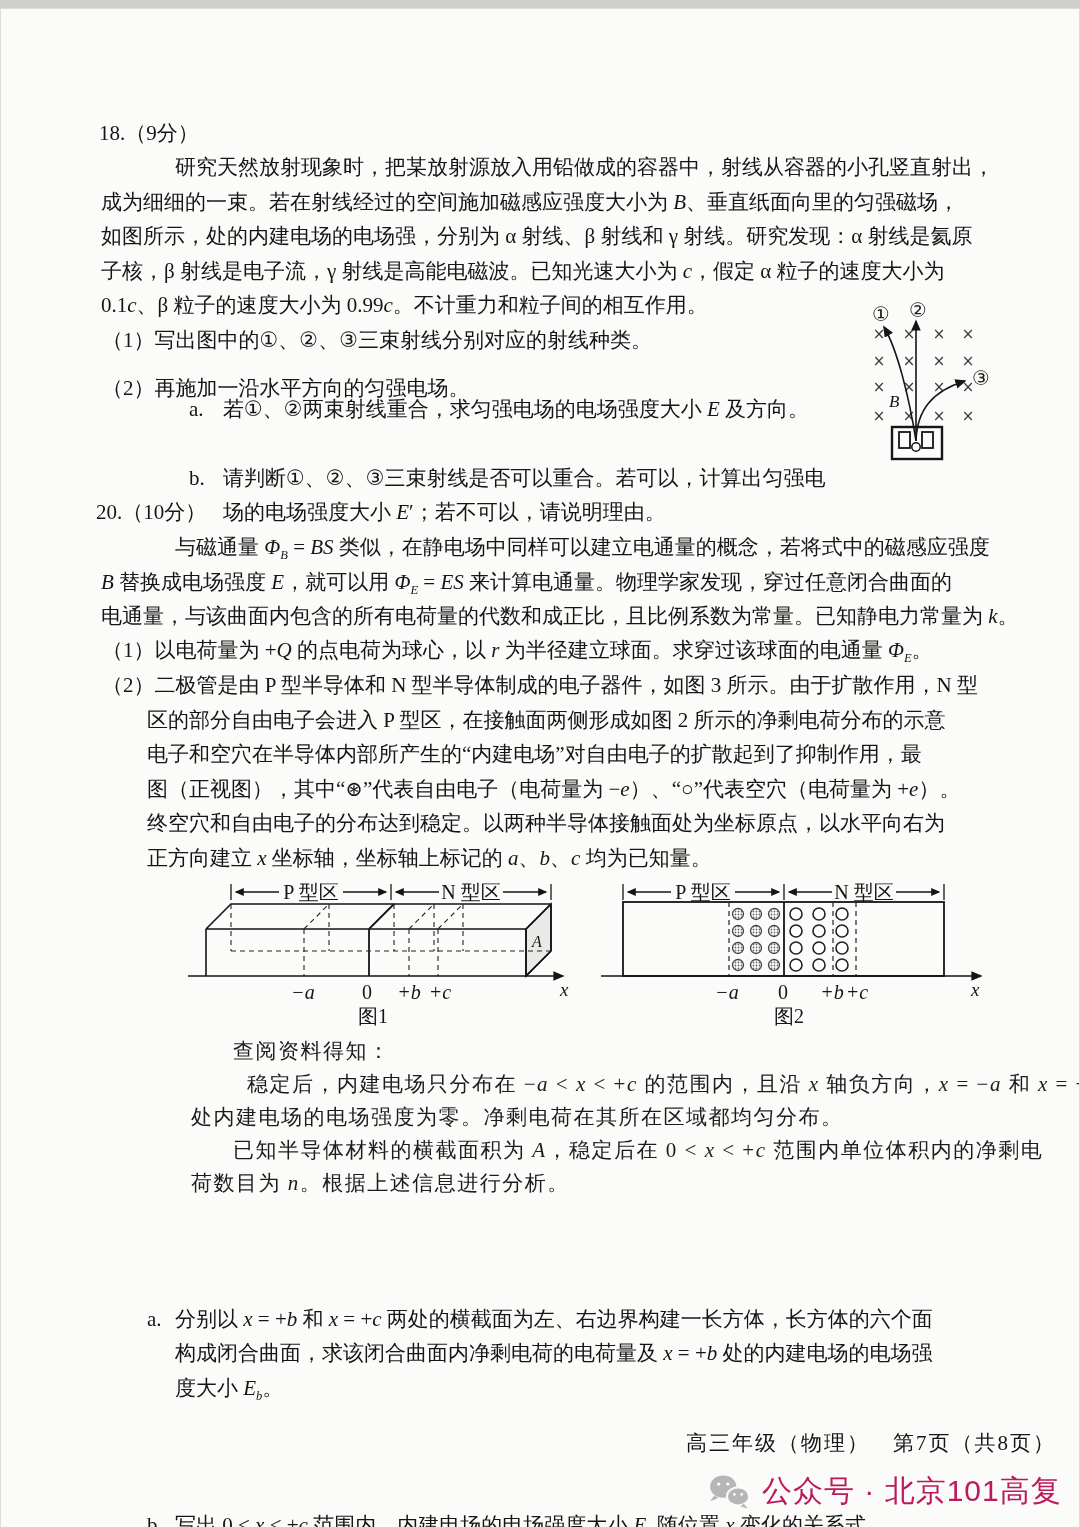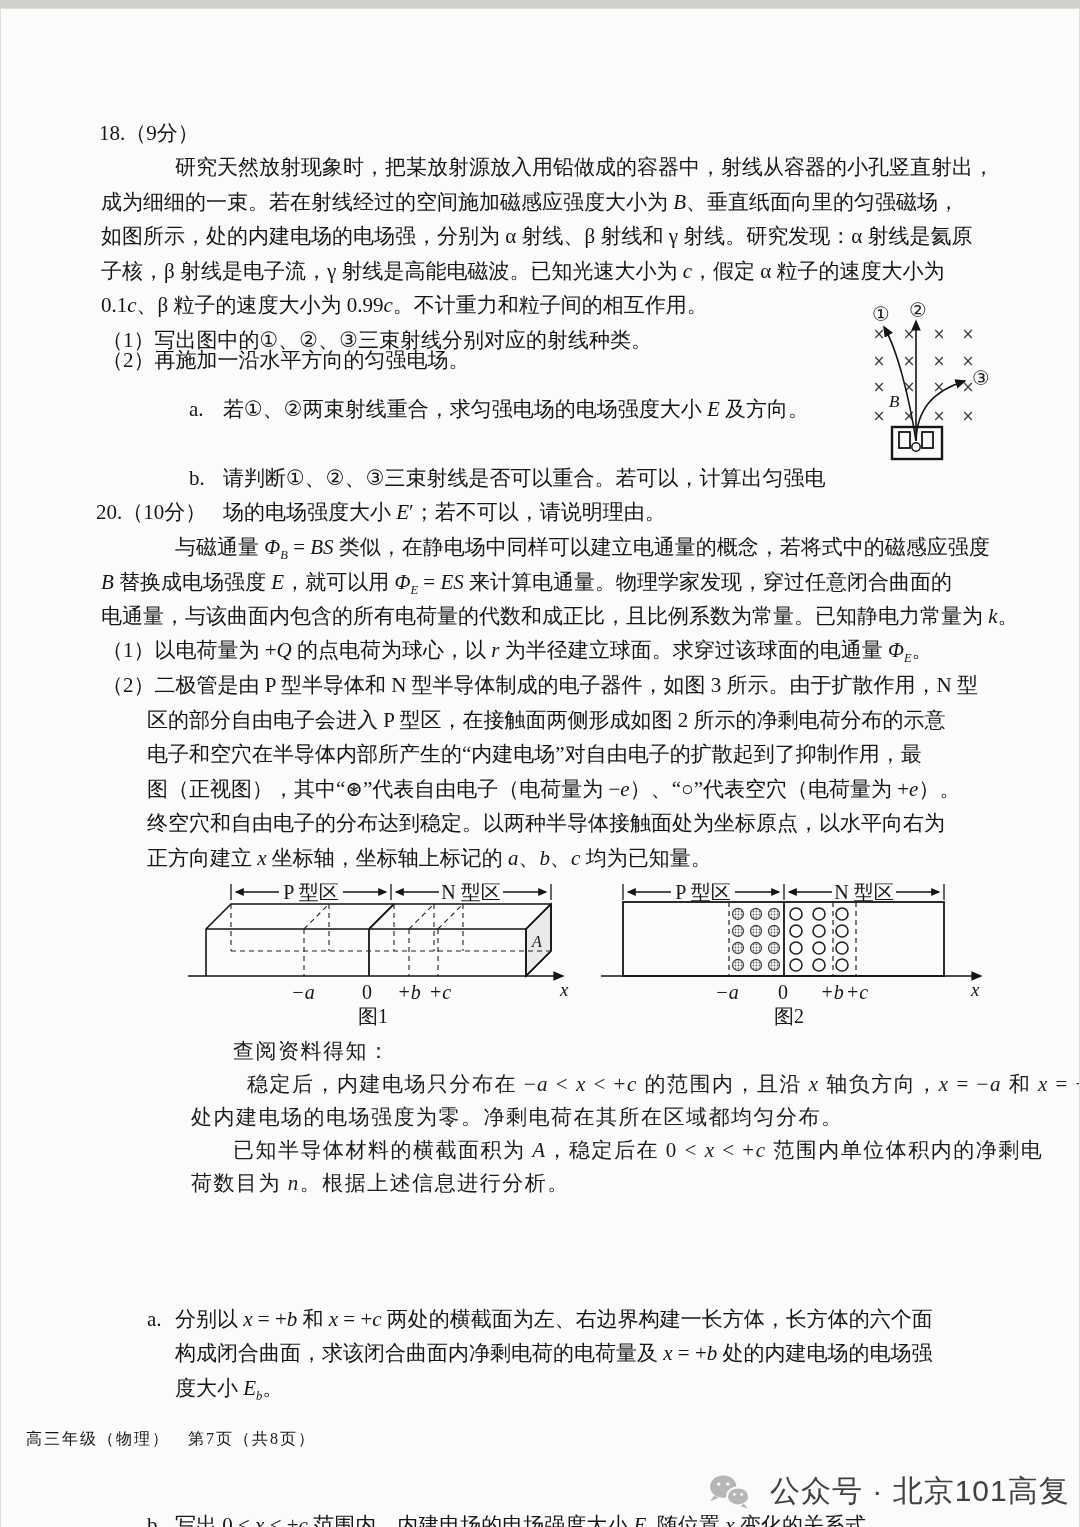--- a/index.html
+++ b/index.html
@@ -13,24 +13,24 @@
   .ind{margin-left:45px}
   .vr{font-style:italic;font-family:"Liberation Serif","DejaVu Serif",serif}
   sub.vr{font-size:12.5px;line-height:0}
   .sub{position:relative;padding-left:34px}
   .sub2{position:relative;padding-left:28px}
   .mk{position:absolute;left:0;top:0;height:34.5px;line-height:34.5px}
   .kai{letter-spacing:1.5px;color:#1c1c1c}
   .kai .ln{height:33px;line-height:33px}
   .i42{text-indent:42px}
   .i56{text-indent:56px}
-  .footer{position:absolute;left:25px;top:1420px;width:1030px;text-align:left;
-          font-size:16px;letter-spacing:2px}
-  .wm{position:absolute;left:705px;top:1462px;display:flex;align-items:center;gap:18px;
-      color:#404040;font-family:"Liberation Sans","DejaVu Sans",sans-serif;
+  .footer{position:absolute;left:25px;top:1420px;width:1030px;text-align:right;
+          font-size:21px;letter-spacing:2px}
+  .wm{position:absolute;left:705px;top:1462px;display:flex;align-items:center;gap:10px;
+      color:#be185d;font-family:"Liberation Sans","DejaVu Sans",sans-serif;
       font-size:30px;letter-spacing:1px;white-space:nowrap}
   svg text{font-family:"Liberation Serif","DejaVu Serif","DejaVu Sans",serif;fill:#151515}
   svg .cjk{font-size:20px}
   svg .tick{font-size:20px}
   svg .it{font-style:italic}
   svg .cross{font-size:15px;fill:#3a3a3a;font-family:"DejaVu Sans",sans-serif}
   svg .circnum{font-size:20px;fill:#222}
 </style>
 </head>
 <body>
@@ -45,21 +45,21 @@
     <div class="ln ti">研究天然放射现象时，把某放射源放入用铅做成的容器中，射线从容器的小孔竖直射出，</div>
     <div class="ln">成为细细的一束。若在射线经过的空间施加磁感应强度大小为 <span class="vr">B</span>、垂直纸面向里的匀强磁场，</div>
     <div class="ln">如图所示，处的内建电场的电场强，分别为 α 射线、β 射线和 γ 射线。研究发现：α 射线是氦原</div>
     <div class="ln">子核，β 射线是电子流，γ 射线是高能电磁波。已知光速大小为 <span class="vr">c</span>，假定 α 粒子的速度大小为</div>
     <div class="ln">0.1<span class="vr">c</span>、β 粒子的速度大小为 0.99<span class="vr">c</span>。不计重力和粒子间的相互作用。</div>
   </div>
 
   <div class="blk" style="left:101px;top:314px">
     <div class="ln">（1）写出图中的①、②、③三束射线分别对应的射线种类。</div>
   </div>
-  <div class="blk" style="left:101px;top:334px">
+  <div class="blk" style="left:101px;top:362px">
     <div class="ln">（2）再施加一沿水平方向的匀强电场。</div>
   </div>
   <div class="blk sub" style="left:188px;top:383px">
     <span class="mk">a.</span>
     <div class="ln">若①、②两束射线重合，求匀强电场的电场强度大小 <span class="vr">E</span> 及方向。</div>
   </div>
   <div class="blk sub" style="left:188px;top:417px">
     <span class="mk">b.</span>
     <div class="ln">请判断①、②、③三束射线是否可以重合。若可以，计算出匀强电</div>
     <div class="ln">场的电场强度大小 <span class="vr">E</span>′；若不可以，请说明理由。</div>

